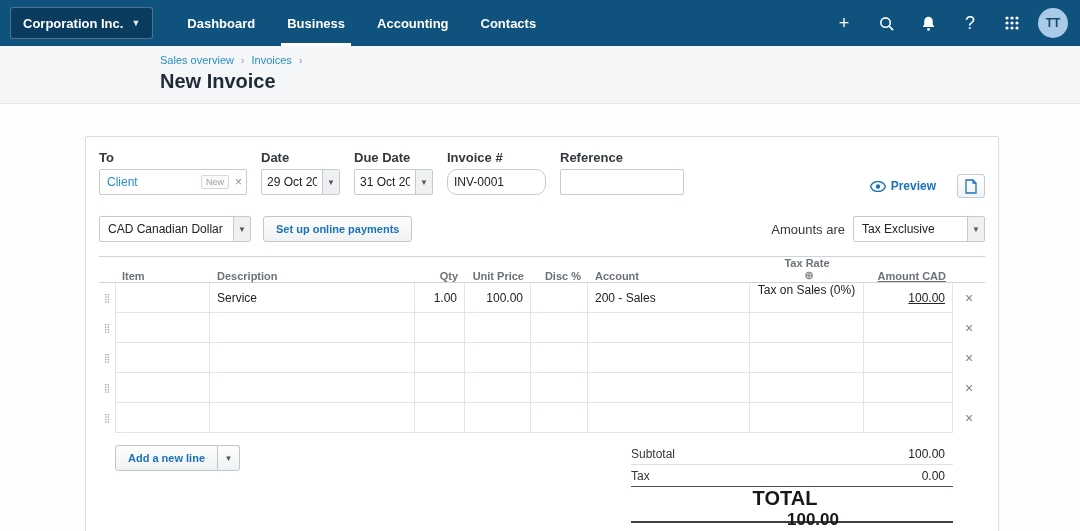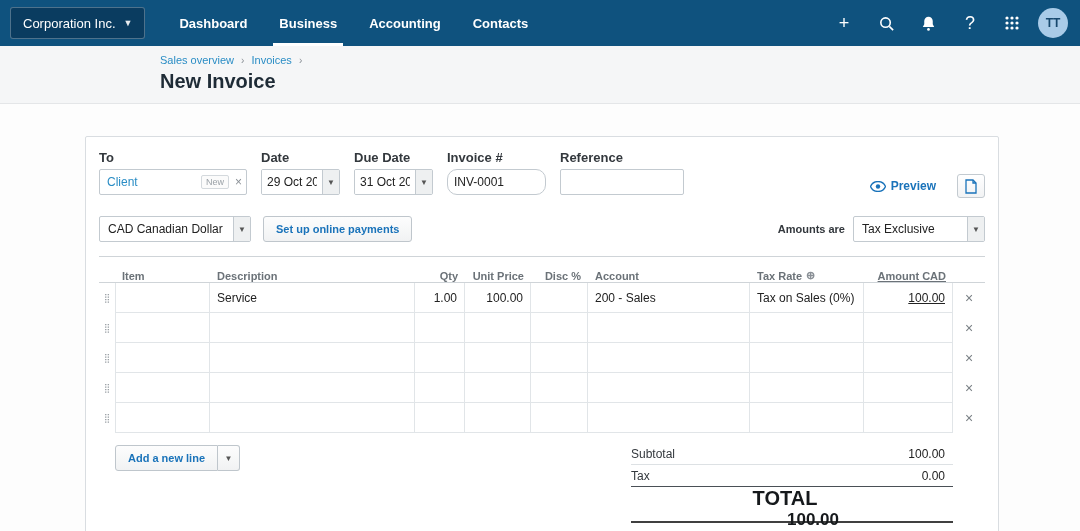--- a/index.html
+++ b/index.html
@@ -13,21 +13,21 @@
 
   
   .navbar {
     height:46px; background:#0f527e; display:flex; align-items:stretch;
     padding:0 12px 0 10px; color:#fff;
   }
   .org-selector {
     align-self:center; background:#0a3c60; border:1px solid #2d6география;
     border:1px solid rgba(255,255,255,0.28);
     border-radius:3px; height:32px; padding:0 12px; display:flex; align-items:center;
-    gap:8px; font-size:13px; font-weight:normal; cursor:pointer;text-align:right;
+    gap:8px; font-size:13px; font-weight:bold; cursor:pointer;text-align:right;
   }
   .org-caret { font-size:9px; opacity:.9; }
   .nav-items { display:flex; margin-left:18px; }
   .nav-item {
     display:flex; align-items:center; padding:0 16px; font-size:13px; font-weight:bold;
     cursor:pointer; position:relative;
   }
   .nav-item.active::after {
     content:""; position:absolute; left:10px; right:10px; bottom:0; height:3px; background:#fff;
   }
@@ -101,39 +101,39 @@
     height:26px; border:1px solid #c3cad0; border-radius:2px; background:#fff;
     display:flex; align-items:center; font-size:12px; cursor:pointer;
   }
   .select-text { padding:0 8px; flex:1; white-space:nowrap; }
   .currency-select { width:152px; }
   .payments-btn {
     margin-left:12px; height:26px; padding:0 12px; font-size:11px; font-weight:bold; color:#1a73ba;
     background:linear-gradient(#fdfdfd,#f1f2f3); border:1px solid #bfc6cc; border-radius:3px; cursor:pointer;
   }
   .amounts-area { margin-left:auto; display:flex; align-items:center; gap:8px; }
-  .amounts-label { font-size:11px; font-weight:bold; color:#33383d; }
+  .amounts-label { font-size:13px; font-weight:normal; color:#33383d; }
   .amounts-select { width:132px; }
 
   
   .items-table { width:100%; }
   .hdr-row {
     display:flex; border-top:1px solid #cfd4d8; border-bottom:1px solid #cfd4d8;
     height:27px; align-items:flex-end; font-size:11px; font-weight:bold; color:#6b7278;
   }
   .li-row { display:flex; height:30px; align-items:stretch; font-size:12px; }
   .c { display:flex; align-items:center; padding:0 7px; }
   .c-handle { width:16px; justify-content:center; padding:0; color:#9aa0a5; font-size:9px; cursor:grab; }
   .c-item   { width:95px; }
   .c-desc   { flex:1; }
   .c-qty    { width:50px; justify-content:flex-end; }
   .c-price  { width:66px; justify-content:flex-end; }
   .c-disc   { width:57px; justify-content:flex-end; }
   .c-acct   { width:162px; }
-  .c-tax    { width:114px; }
+  .c-tax    { width:114px;flex-direction:column; }
   .c-amt    { width:89px; justify-content:flex-end;text-decoration:underline; }
   .c-del    { width:32px; justify-content:center; padding:0; color:#7a8085; font-size:14px; cursor:pointer; }
   .li-row .cell { border-bottom:1px solid #e1e5e8; border-right:1px solid #e1e5e8; }
   .li-row .c-item { border-left:1px solid #e1e5e8; }
   .hdr-row .c { border:none; }
   .tax-plus { margin-left:4px; color:#8a9096; font-size:11px; }
 
   .add-line-wrap { margin:12px 0 0 16px; display:inline-flex; }
   .add-line-btn {
     height:26px; padding:0 12px; font-size:11px; font-weight:bold; color:#1a73ba;

